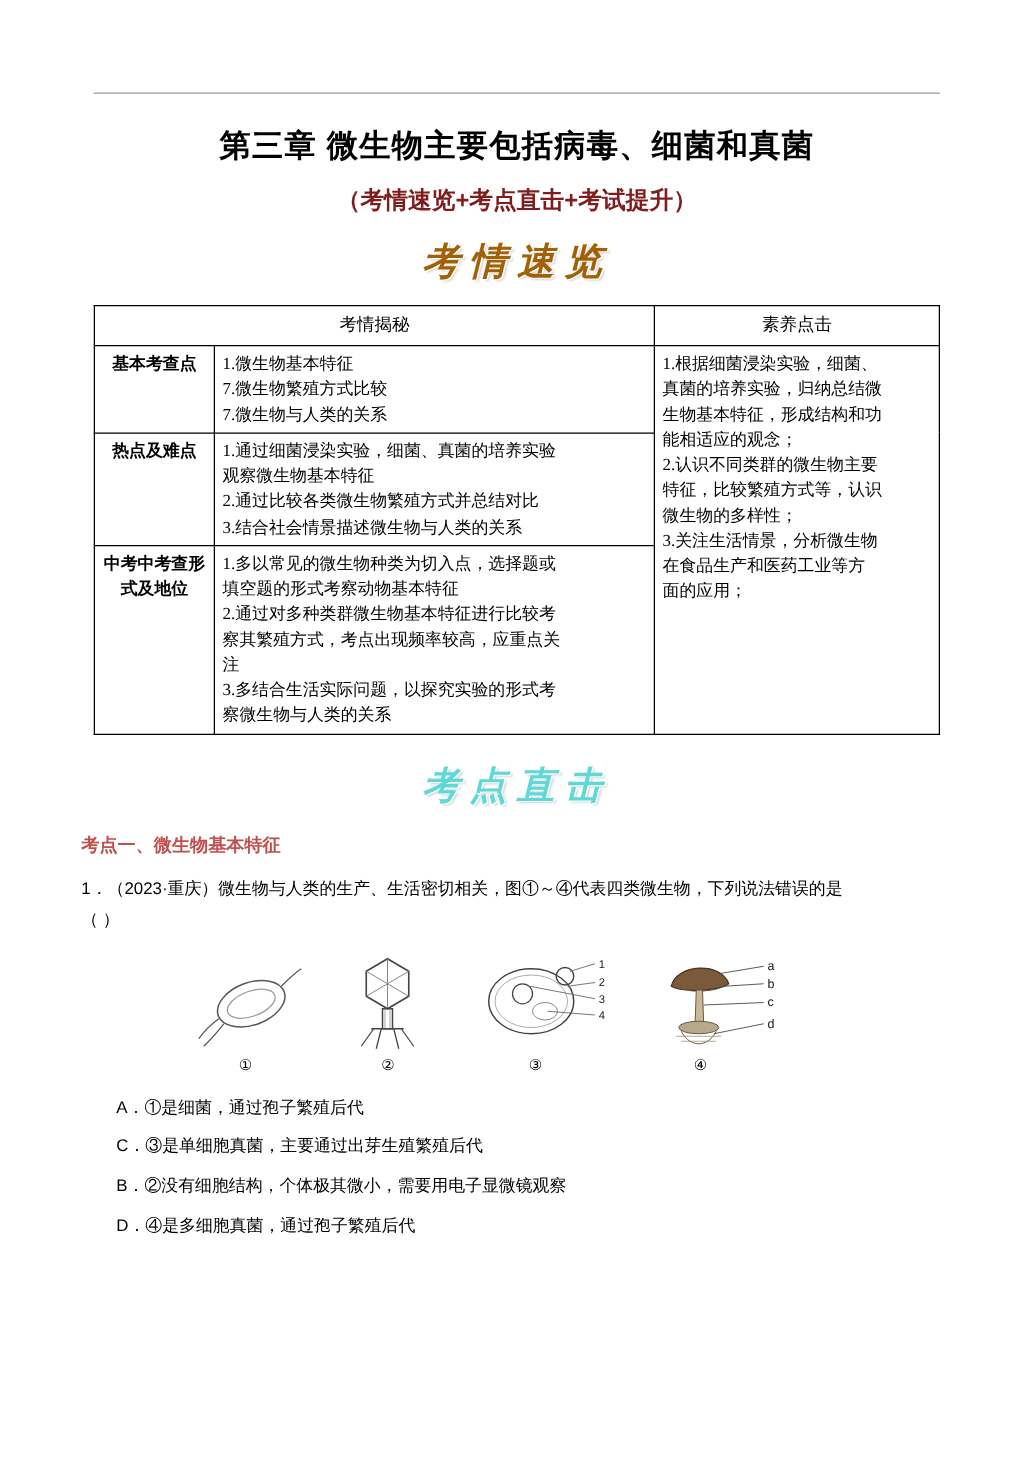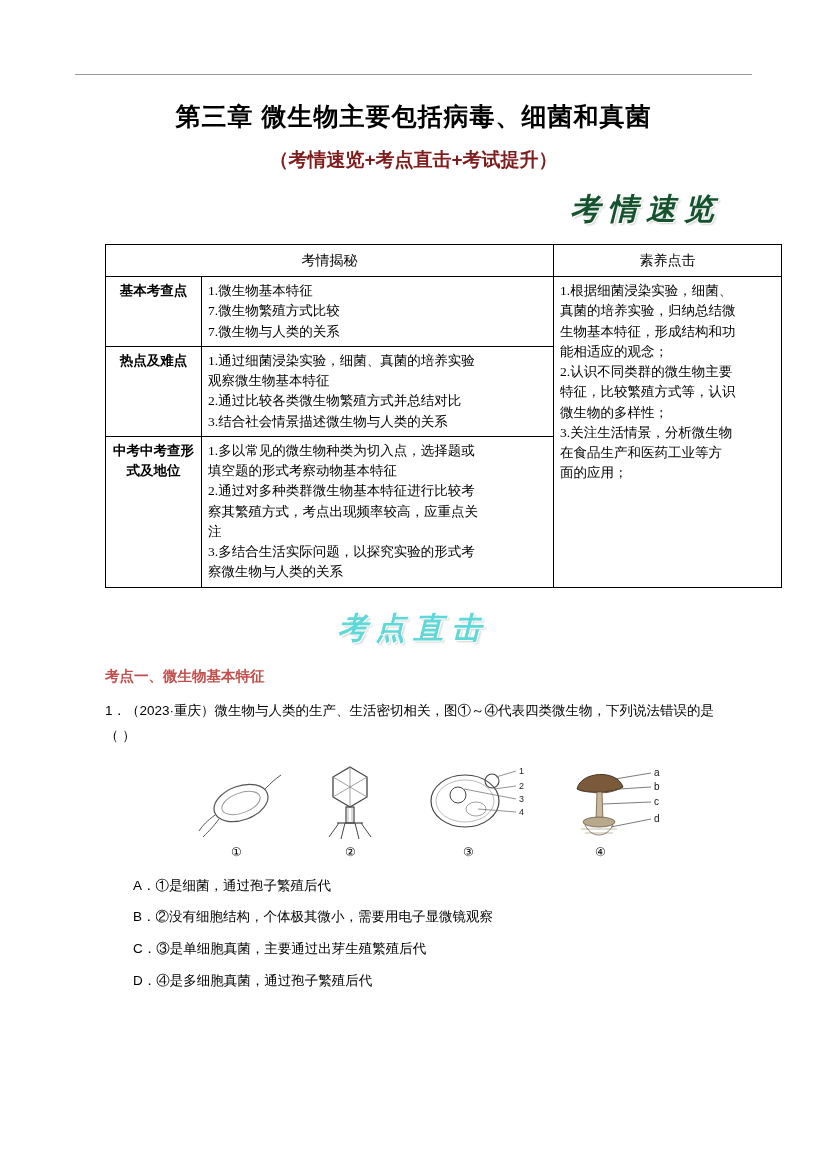--- a/index.html
+++ b/index.html
@@ -13,21 +13,21 @@
     font-family: "Liberation Serif", serif;
     color: #000000;
     position: relative;
     overflow: hidden;
   }
   .page {
     width: 827px;
     height: 1169px;
     position: relative;
     box-sizing: border-box;
-    padding: 0 105px;
+    padding: 0 65px;
   }
   .top-rule {
     position: absolute;
     left: 75px;
     right: 75px;
     top: 74px;
     height: 1px;
     background: #9a9a9a;
   }
   .doc-title {
@@ -42,27 +42,27 @@
   }
   .doc-subtitle {
     text-align: center;
     font-family: "Liberation Sans", sans-serif;
     font-weight: bold;
     font-size: 19px;
     margin-top: 14px;
     color: #7f1d1d;
   }
   .section-banner {
-    text-align: right;
+    text-align: center;
     margin-top: 16px;
     font-family: "Liberation Serif", serif;
     font-weight: bold;
     font-size: 30px;
     letter-spacing: 8px;
-    color: #14532d;
+    color: #a16207;
     text-shadow: 1px 1px 0 #ffffff, 2px 2px 2px rgba(0,0,0,0.18);
     font-style: italic;
   }
   table.kq {
     border-collapse: collapse;
     width: 676px;
     margin: 14px auto 0 auto;
     table-layout: fixed;
   }
   table.kq th, table.kq td {
@@ -283,18 +283,18 @@
       <line x1="56" y1="68" x2="96" y2="60" stroke="#444" stroke-width="0.7"></line>
       <text x="99" y="17" font-size="10" fill="#111" font-family="Liberation Sans, sans-serif">a</text>
       <text x="99" y="31" font-size="10" fill="#111" font-family="Liberation Sans, sans-serif">b</text>
       <text x="99" y="46" font-size="10" fill="#111" font-family="Liberation Sans, sans-serif">c</text>
       <text x="99" y="63" font-size="10" fill="#111" font-family="Liberation Sans, sans-serif">d</text>
     </svg>
     <div class="fig-label" style="left:430px;">④</div>
   </div>
 
   <div class="opt">A．①是细菌，通过孢子繁殖后代</div>
+  <div class="opt">C．③是单细胞真菌，主要通过出芽生殖繁殖后代</div>
   <div class="opt">B．②没有细胞结构，个体极其微小，需要用电子显微镜观察</div>
-  <div class="opt">C．③是单细胞真菌，主要通过出芽生殖繁殖后代</div>
   <div class="opt">D．④是多细胞真菌，通过孢子繁殖后代</div>
 
 
 </div>
 
 </body></html>

